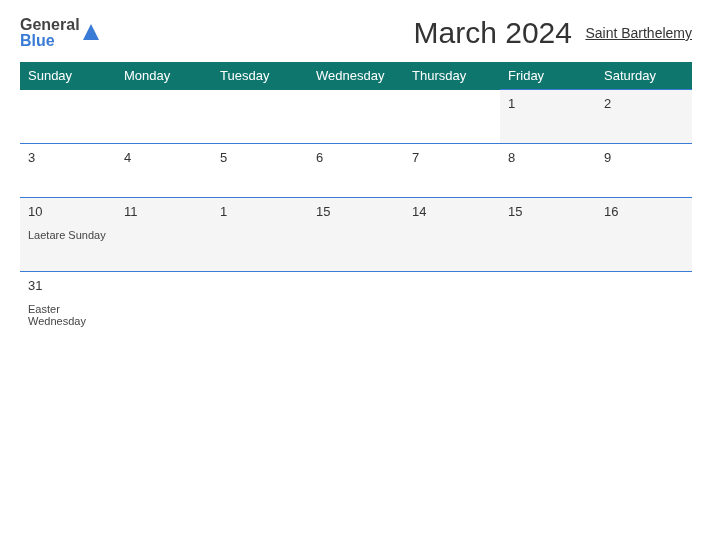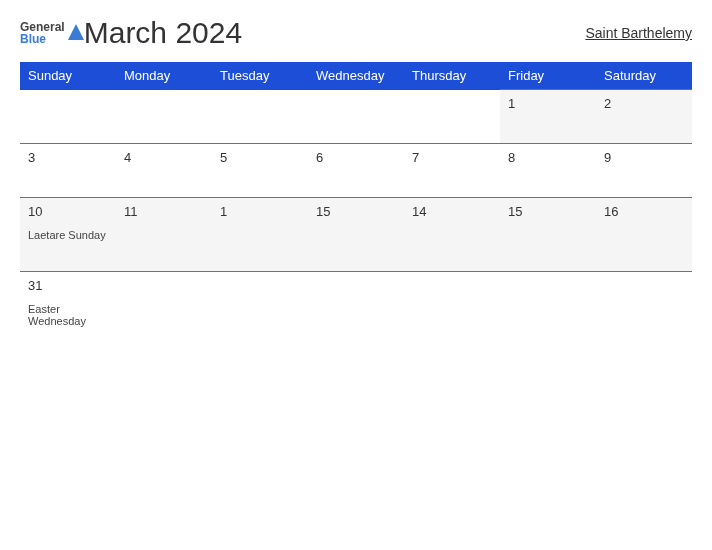--- a/index.html
+++ b/index.html
@@ -21,36 +21,36 @@
     .header {
       display: flex;
       align-items: center;
       justify-content: space-between;
       margin-bottom: 12px;
     }
     .title {
       font-size: 30px;
       font-weight: normal;
       color: #333;
-      text-align: left;
+      text-align: right;
       flex: 1;
     }
     .region {
       font-size: 14px;
       color: #333;
       text-align: right;
       min-width: 120px;
       text-decoration: underline;
     }
     .calendar-table {
       width: 100%;
       border-collapse: collapse;
     }
     .calendar-table thead tr th {
-      background: #1d4ed8;
+      background: #0f766e;
       color: white;
       font-size: 13px;
       font-weight: normal;
       padding: 6px 8px;
       text-align: left;
       border: none;
     }
     .calendar-table tbody tr td {
       width: calc(100% / 7);
       vertical-align: top;
@@ -83,26 +83,26 @@
     .logo-container {
       display: flex;
       align-items: center;
     }
     .logo-words {
       display: flex;
       flex-direction: column;
       line-height: 1;
     }
     .logo-general {
-      font-size: 12px;
+      font-size: 16px;
       font-weight: bold;
       color: #444;
     }
     .logo-blue {
-      font-size: 12px;
+      font-size: 16px;
       font-weight: bold;
       color: #3a7bd5;
     }
     .logo-icon {
       margin-left: 3px;
       margin-top: 2px;
     }
   </style>
 </head>
 <body>

